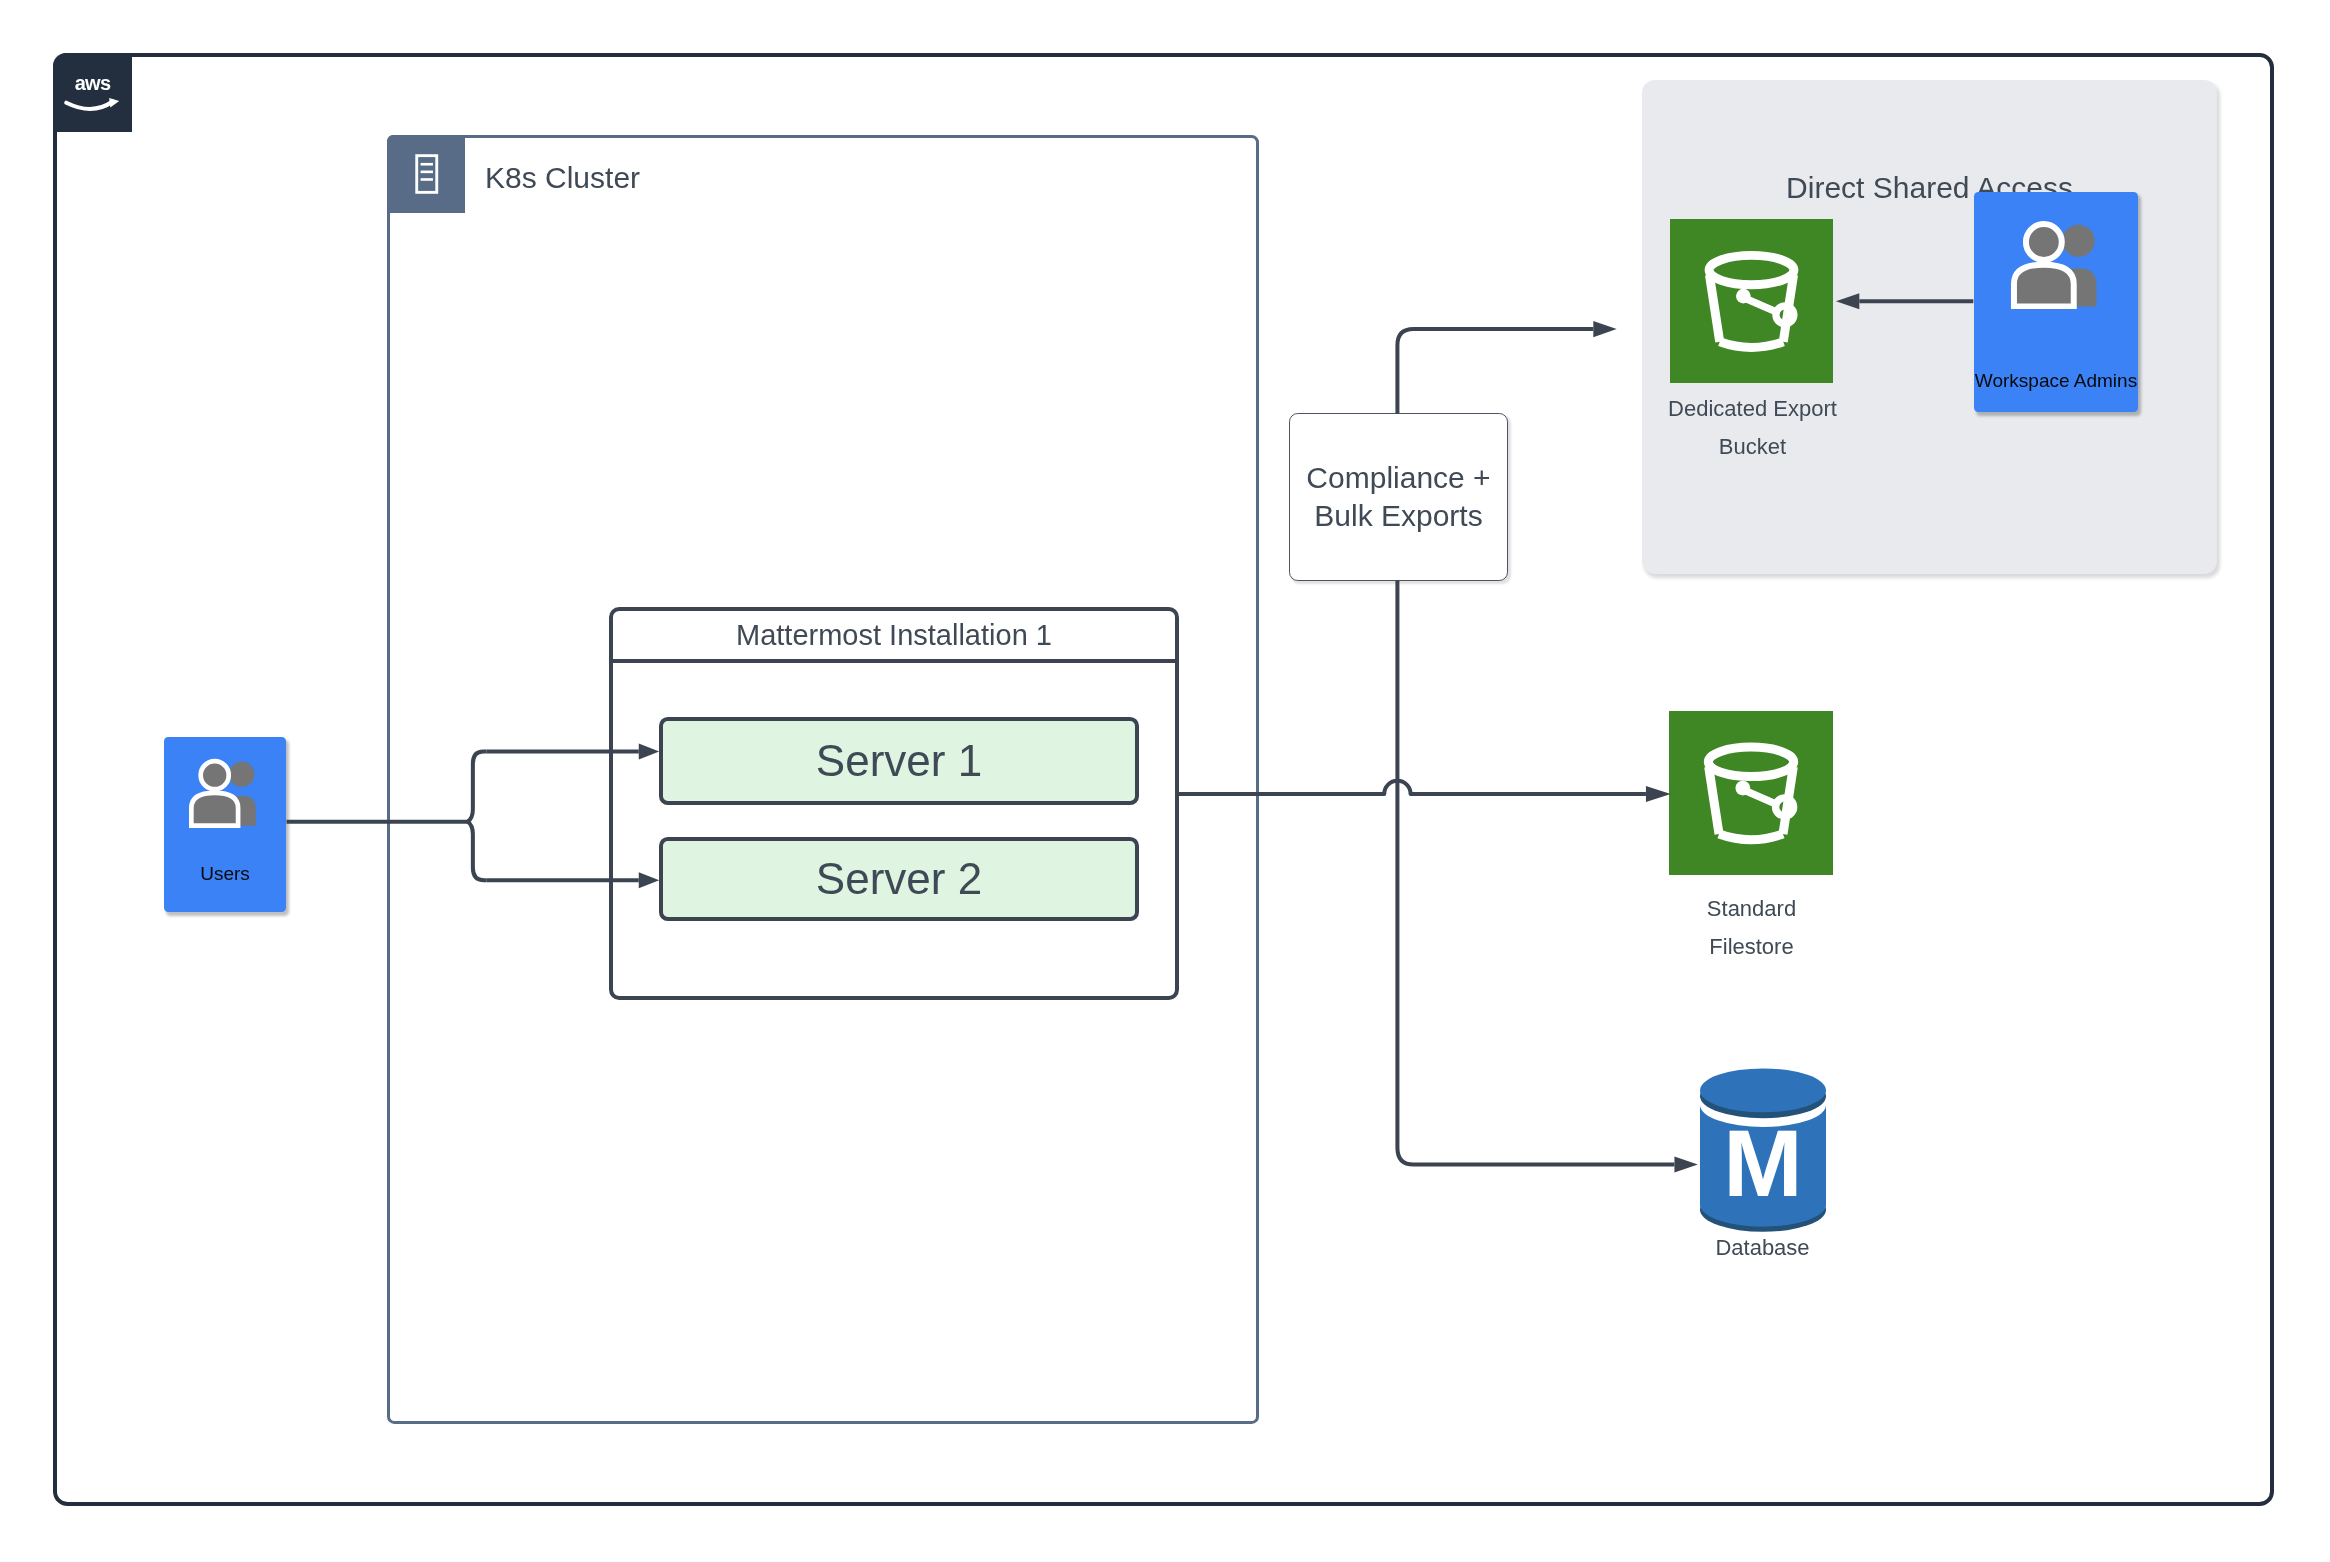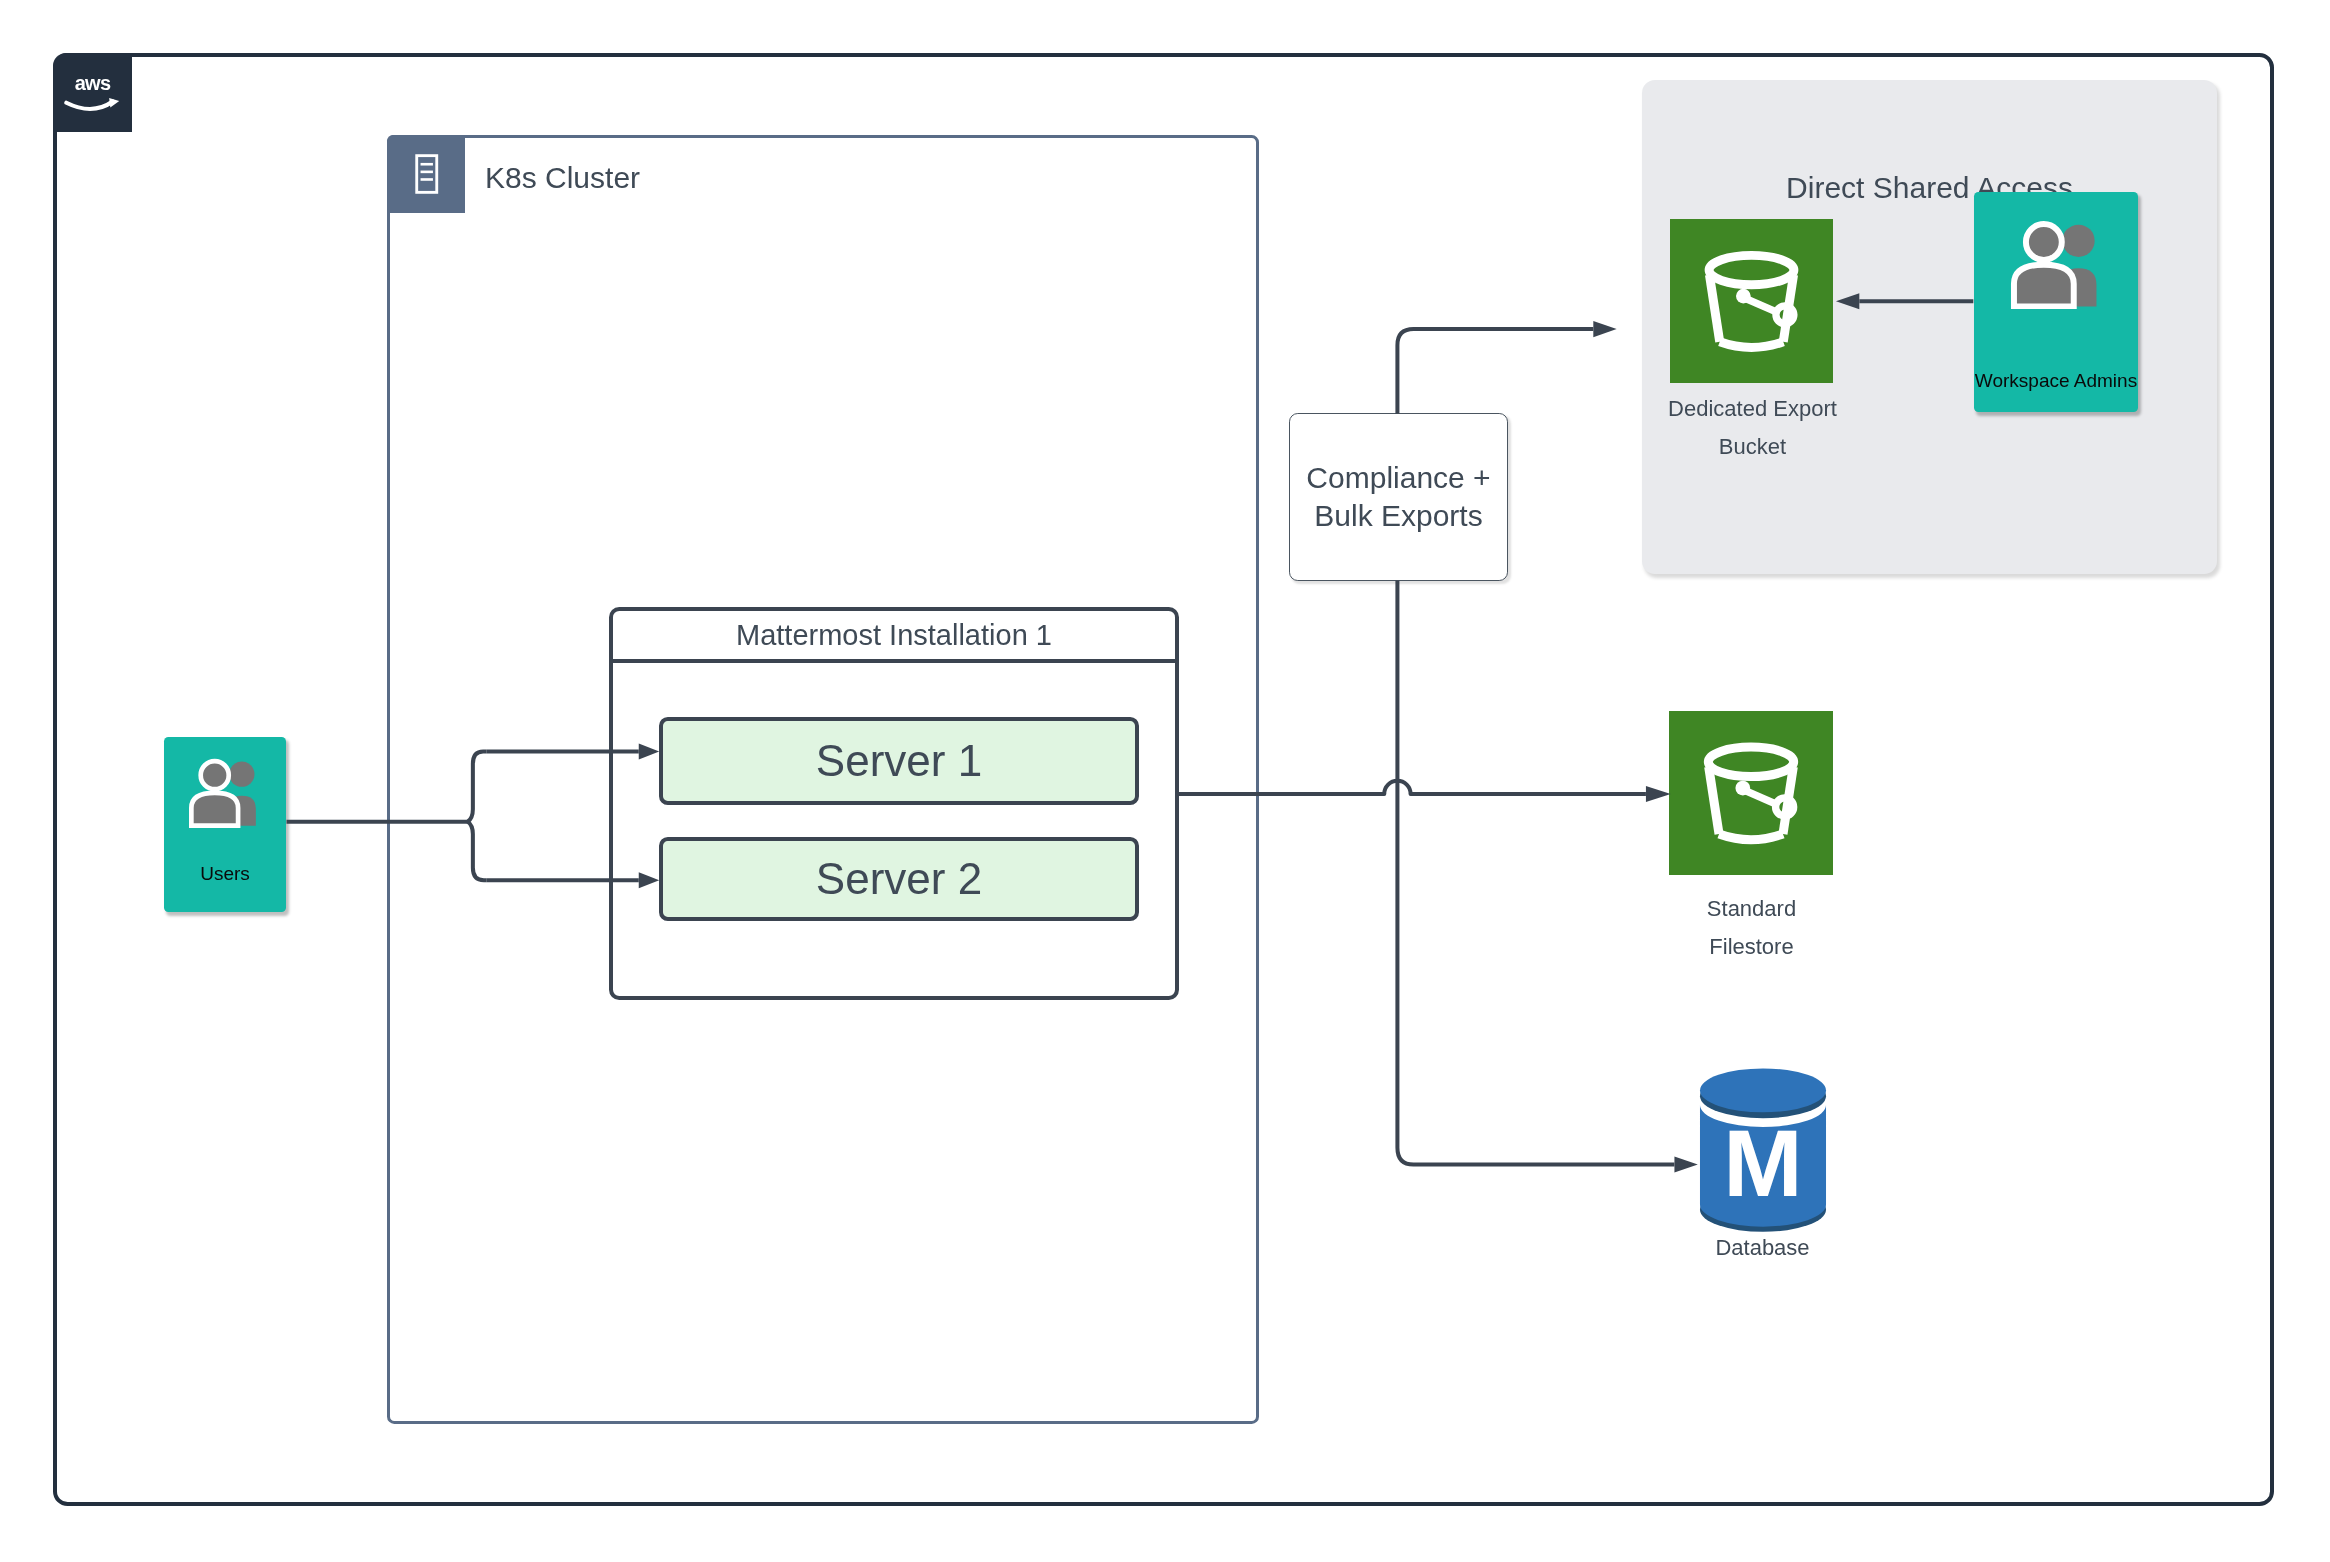--- a/index.html
+++ b/index.html
@@ -18,21 +18,21 @@
   .k8s-label{left:485px;top:157px;width:292px;height:41px;line-height:41px;font-size:30px;color:#3F4A56;text-align:left;z-index:3;}
   
   .mm-box{left:609px;top:607px;width:570px;height:393px;background:#fff;border:4px solid #3B4450;border-radius:10.2px;z-index:3;}
   .mm-title{height:48px;border-bottom:4px solid #3B4450;display:flex;align-items:center;justify-content:center;
             font-size:29px;color:#3F4A56;}
   .server-box{left:659px;width:480px;background:#E0F5E1;border:4px solid #3B4450;border-radius:8.8px;
               display:flex;align-items:center;justify-content:center;font-size:44px;color:#3F4A56;z-index:4;}
   .server-1{top:717px;height:88px;}
   .server-2{top:837px;height:84px;}
   
-  .card{background:#14b8a6;border-radius:4.4px;box-shadow:2.9px 3.7px 2.9px rgba(0,0,0,0.25);z-index:4;}
+  .card{background:#3b82f6;border-radius:4.4px;box-shadow:2.9px 3.7px 2.9px rgba(0,0,0,0.25);z-index:4;}
   .users-card{left:164px;top:737px;width:122px;height:175px;}
   .admins-card{left:1974px;top:192px;width:164px;height:220px;}
   .small-label{position:absolute;left:0;width:100%;text-align:center;font-size:19px;color:#0a0a0a;}
   
   .compliance-box{left:1289px;top:413px;width:219px;height:168px;background:#fff;border:1.8px solid #4A5560;
                   border-radius:8.8px;display:flex;flex-direction:column;align-items:center;justify-content:center;
                   font-size:30px;line-height:38px;color:#3F4A56;box-shadow:2.2px 2.2px 2.2px rgba(0,0,0,0.12);z-index:4;}
   
   .dsa-panel{left:1618px;top:80px;width:575px;height:494px;background:#E9EAED;border-radius:13px;
              box-shadow:2.9px 3.7px 3.7px rgba(0,0,0,0.15);z-index:2;margin-left:24px;}

